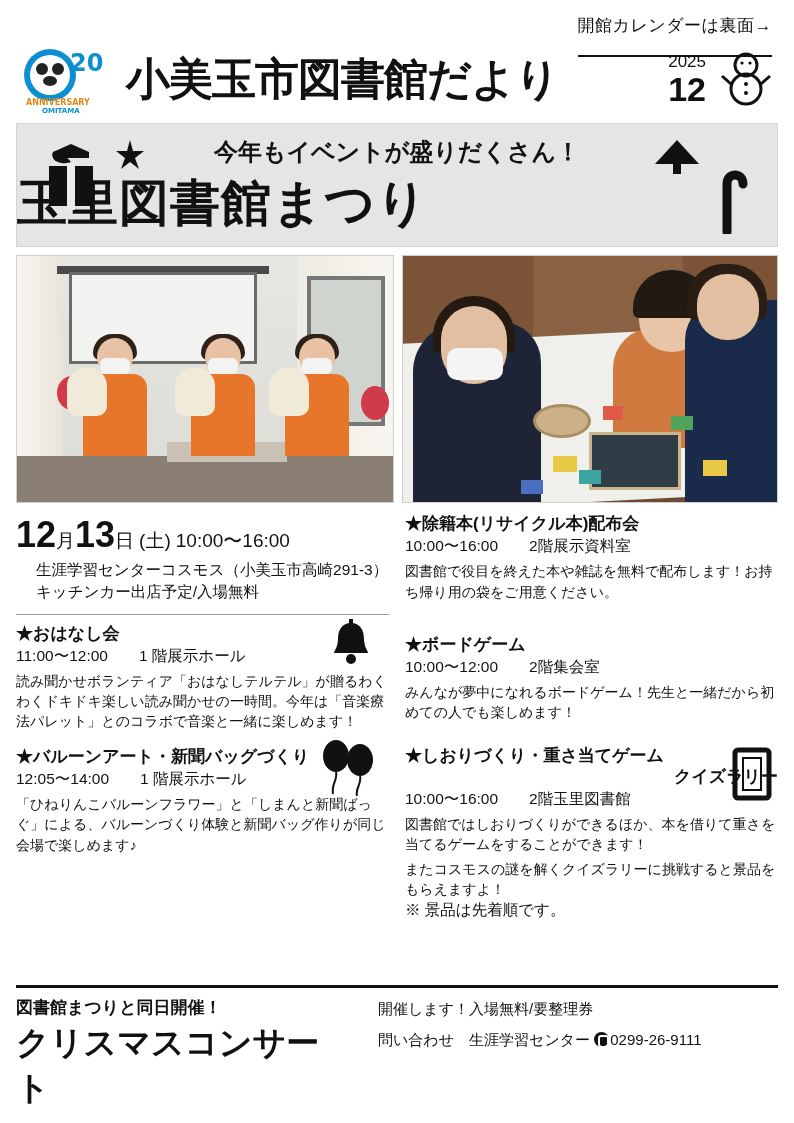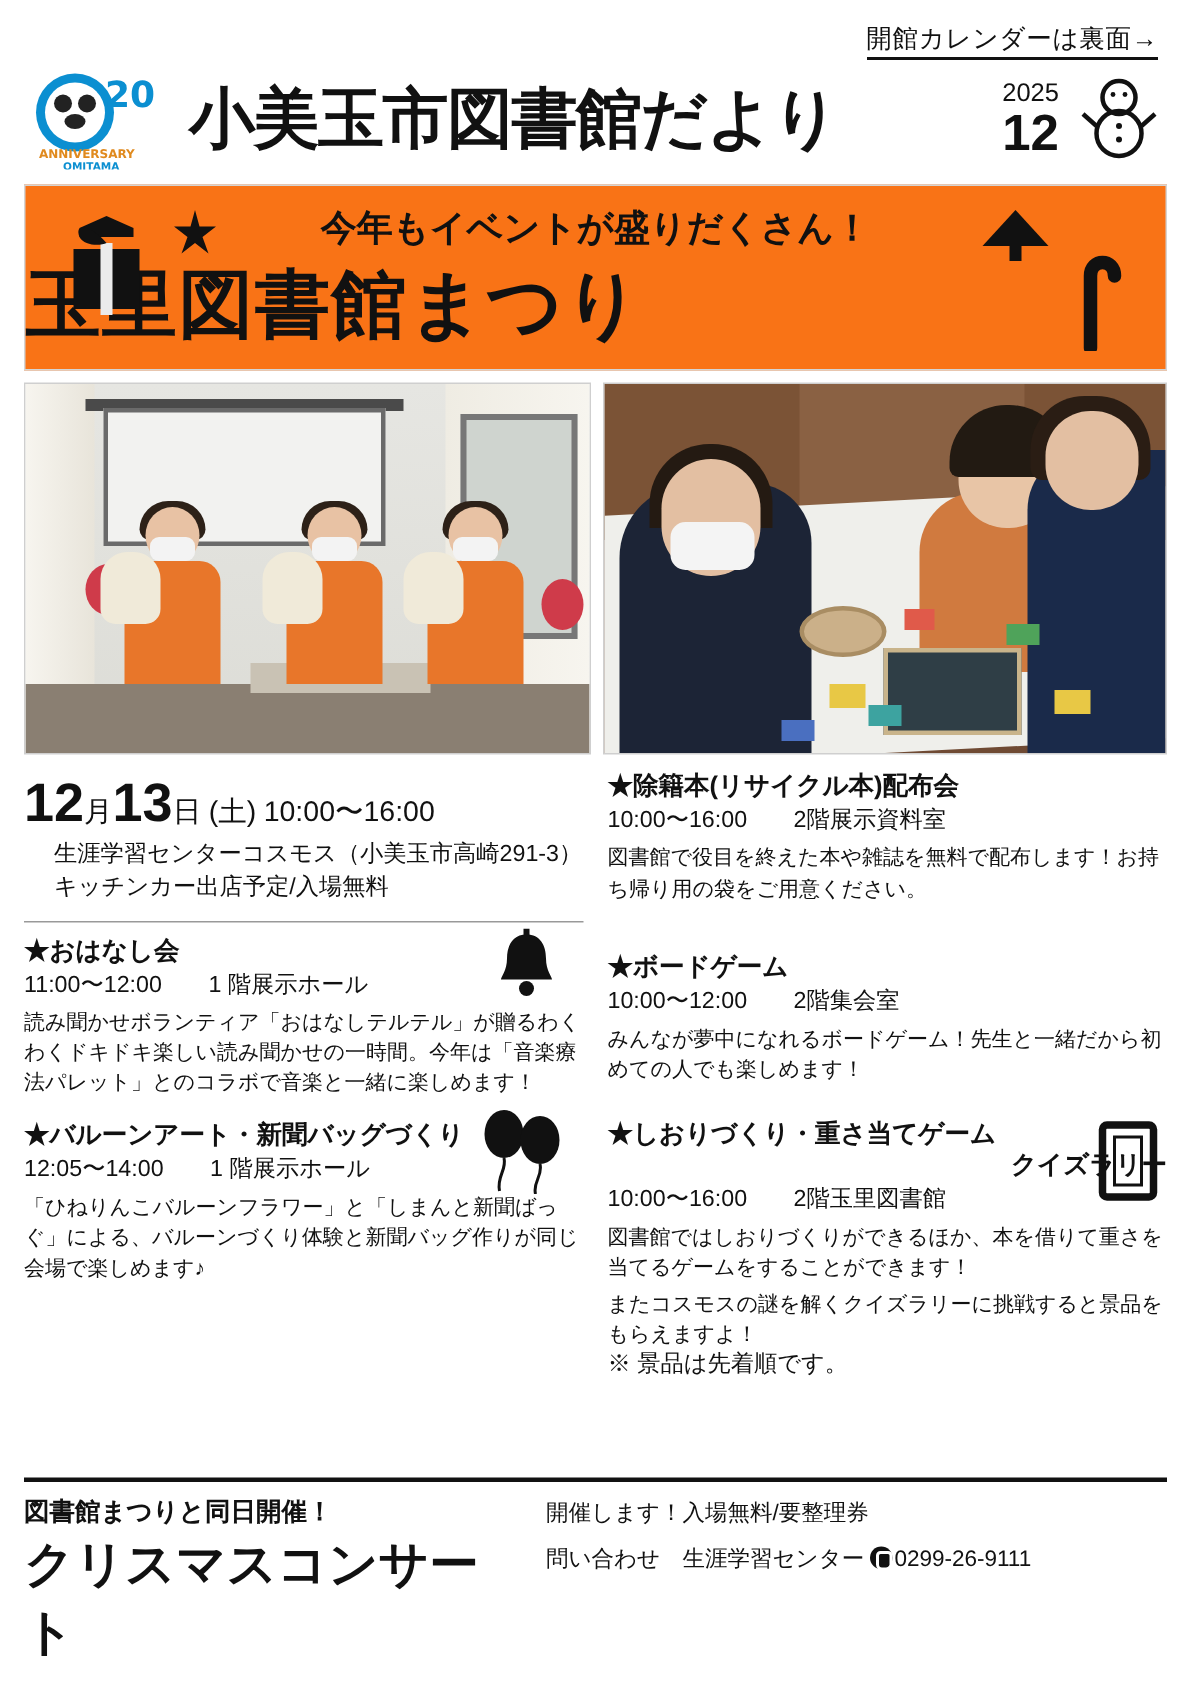--- a/index.html
+++ b/index.html
@@ -23,21 +23,21 @@
 
   
   .top-note {
     text-align: right;
     font-size: 17px;
     padding: 14px 6px 6px 0;
     letter-spacing: 0.5px;
   }
   .top-note .underline {
     border-bottom: 2px solid #111;
-    padding-bottom: 3px;
+    padding-bottom: 20px;
   }
 
   
   .masthead {
     display: flex;
     align-items: center;
     gap: 10px;
     padding: 2px 4px 10px 4px;
   }
   .logo {
@@ -64,21 +64,21 @@
   .date-year { font-size: 17px; letter-spacing: 0px; }
   .date-month {
     font-size: 34px;
     font-weight: bold;
     margin-top: 2px;
   }
   .snowman { flex: 0 0 auto; padding-right: 2px; }
 
   
   .banner {
-    background: #f97316;
+    background: #e5e5e5;
     border: 1px solid #d4d4d4;
     height: 124px;
     position: relative;
     margin: 0 0 8px 0;
     overflow: hidden;
   }
   .banner-sub {
     text-align: center;
     font-size: 24px;
     font-weight: bold;
@@ -199,21 +199,21 @@
 
   
   .footer {
     position: absolute;
     left: 16px;
     right: 16px;
     bottom: 12px;
     border-top: 3px solid #111;
     padding-top: 8px;
     display: flex;
-    gap: 18px;
+    gap: 32px;
     align-items: flex-start;
   }
   .footer-left { width: 330px; }
   .footer-kicker { font-size: 17px; font-weight: bold; }
   .footer-title {
     font-size: 33px;
     font-weight: bold;
     letter-spacing: 0px;
     margin-top: 2px;
     font-family: "DejaVu Sans", sans-serif;

